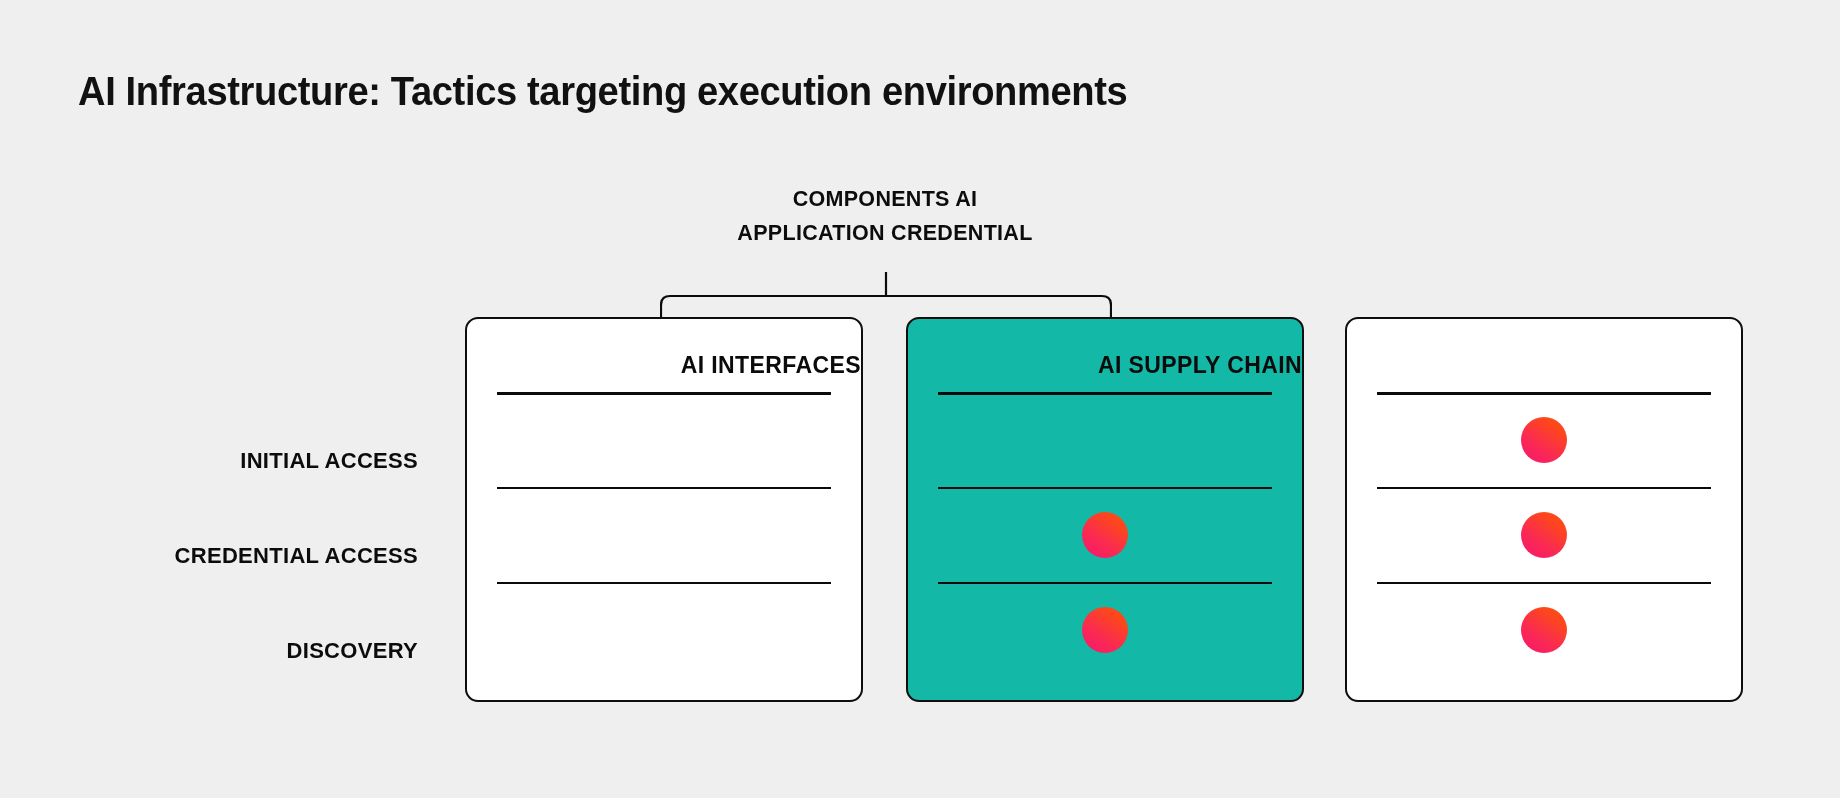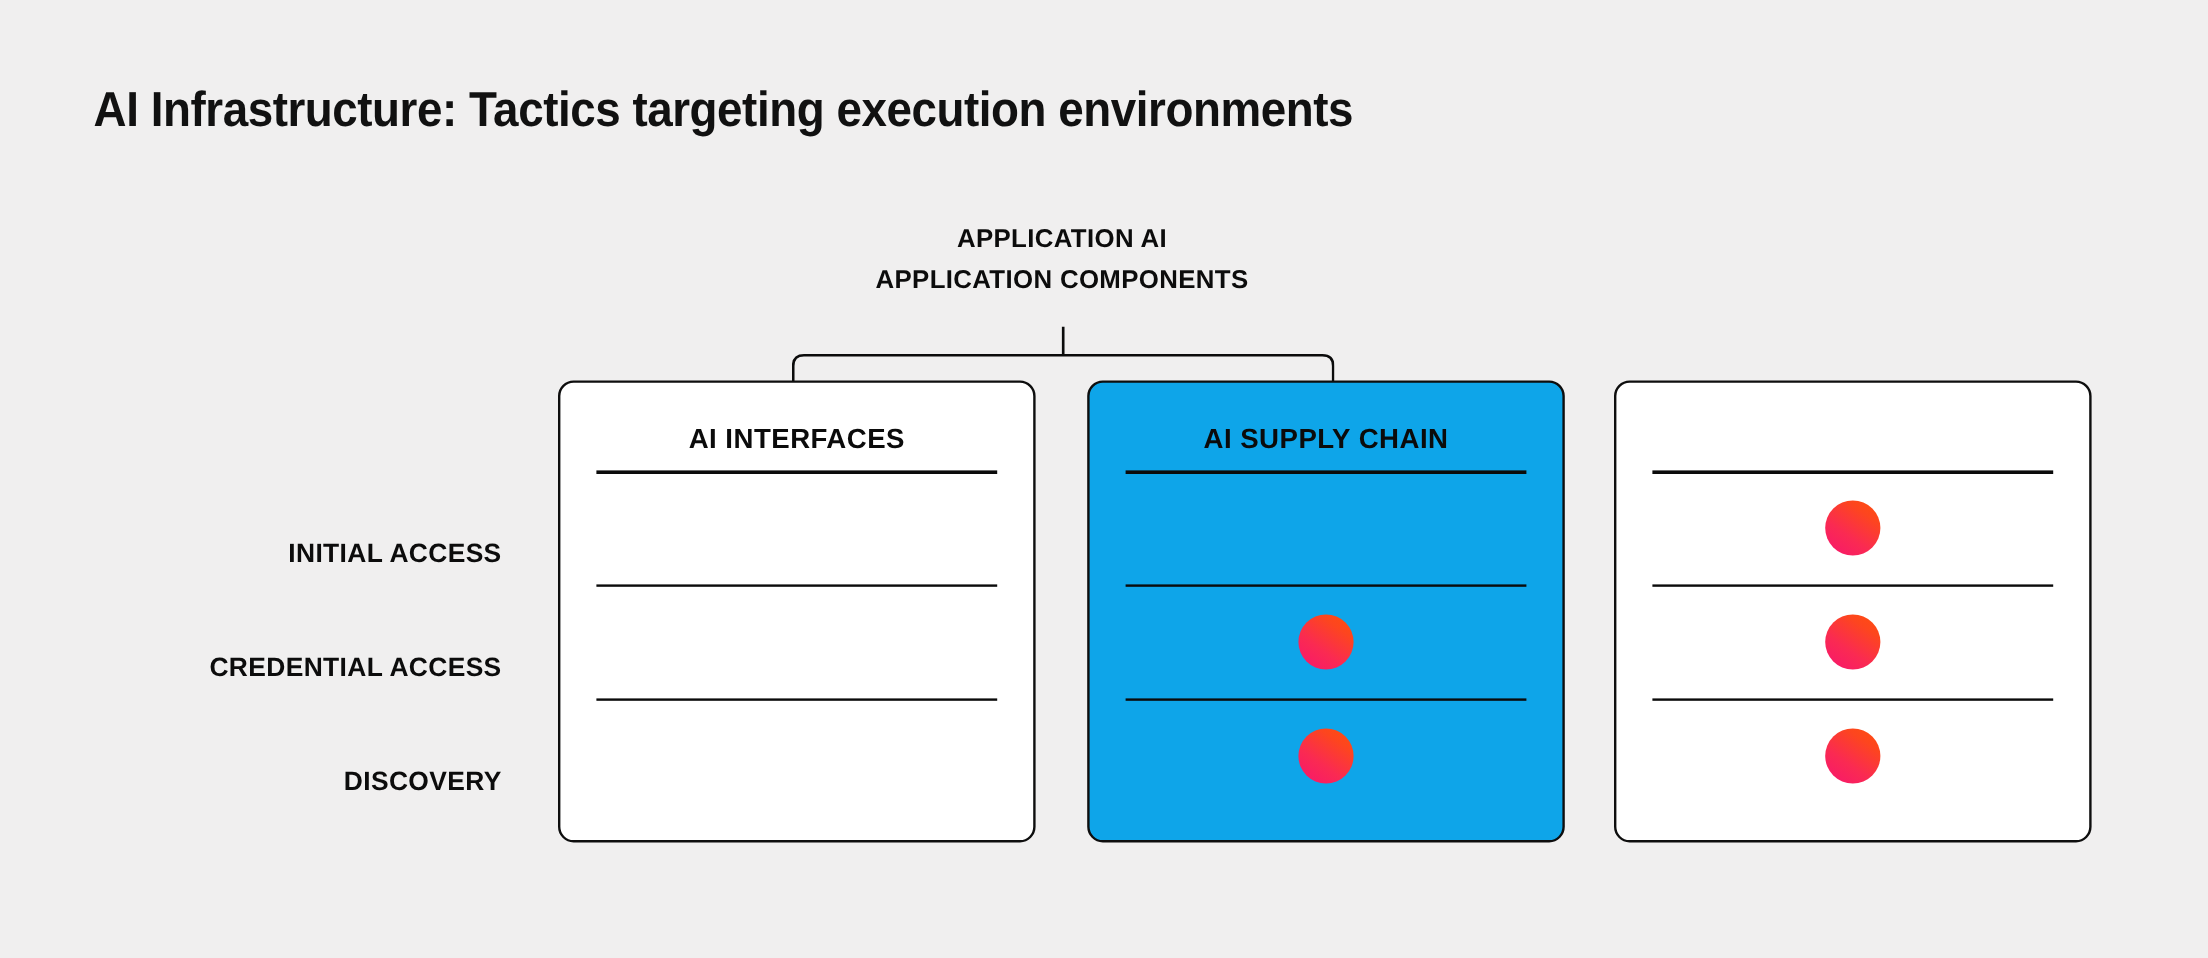--- a/index.html
+++ b/index.html
@@ -96,21 +96,21 @@
   }
   .card.c0 { left: 465px; }
   .card.c1 { left: 906px; }
   .card.c2 { left: 1345px; }
 
   .card-title {
     position: absolute;
     top: 33px;
     left: 0;
     width: 100%;
-    text-align: center;
+    text-align: right;
     font-size: 23px;
     font-weight: 700;
     letter-spacing: 0.4px;
     color: #0B0B0B;
     white-space: nowrap;
   }
 
   .rule {
     position: absolute;
     left: 30px;
@@ -142,22 +142,22 @@
     border-radius: 50%;
     background: linear-gradient(35deg, #F7156F 0%, #FA2A52 38%, #FD451F 74%, #FF4F0C 100%);
   }
 </style>
 </head>
 <body style="background: rgb(240, 239, 239);">
 
 <div class="page-title">AI Infrastructure: Tactics targeting execution environments</div>
 
 <div class="group-label">
-  <span class="gl-line">APPLICATION AI</span>
-  <span class="gl-line">APPLICATION COMPONENTS</span>
+  <span class="gl-line">COMPONENTS AI</span>
+  <span class="gl-line">APPLICATION CREDENTIAL</span>
 </div>
 
 <div class="bracket-wrap">
   <svg width="452" height="48" viewBox="0 0 452 48" fill="none" aria-hidden="true">
     <path d="M226 0 L226 24" stroke="#0B0B0B" stroke-width="2.2" stroke-linecap="butt"></path>
     <path d="M1 48 L1 33 Q1 24 10 24 L442 24 Q451 24 451 33 L451 48" stroke="#0B0B0B" stroke-width="2.2" fill="none" stroke-linecap="round"></path>
   </svg>
 </div>
 
 <div class="matrix">
@@ -178,21 +178,21 @@
       
     </div>
     <div class="cellzone z1">
       
     </div>
     <div class="cellzone z2">
       
     </div>
   </div>
 
-  <div class="card c1" style="background: #0ea5e9; border-color: rgb(14, 14, 14);">
+  <div class="card c1" style="background: #14b8a6; border-color: rgb(14, 14, 14);">
     <div class="card-title">AI SUPPLY CHAIN</div>
     <div class="rule head" style="background: rgb(11, 11, 11);"></div>
     <div class="rule sep0" style="background: rgb(11, 11, 11);"></div>
     <div class="rule sep1" style="background: rgb(11, 11, 11);"></div>
 
     <div class="cellzone z0">
       
     </div>
     <div class="cellzone z1">
       <div class="dot"></div>

